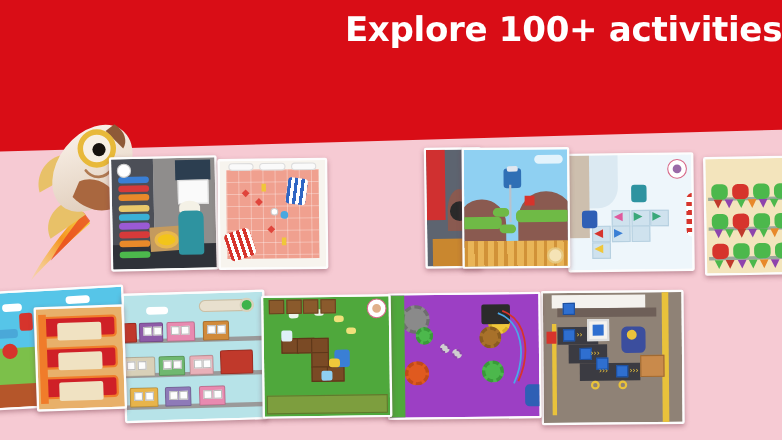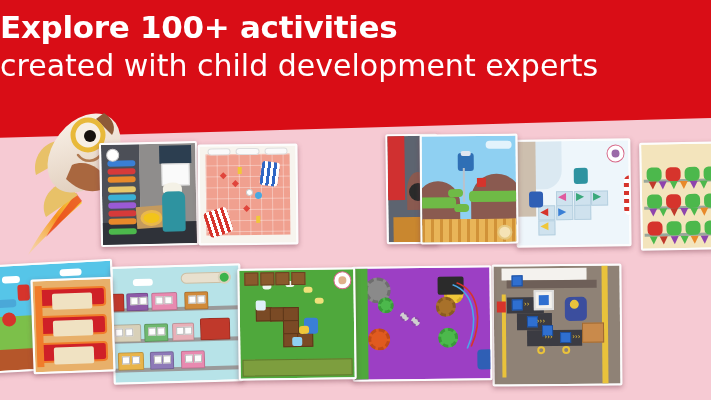--- a/index.html
+++ b/index.html
@@ -22,21 +22,21 @@
     background: #d90d16;
     transform: rotate(-1.6deg);
     transform-origin: left top;
     z-index: 5;
   }
   .banner-inner {
     position: absolute; left: 0; top: 0;
     width: 711px; height: 148px;
     z-index: 6;
     display: flex; flex-direction: column;
-    align-items: flex-start; justify-content: flex-start;
+    align-items: flex-end; justify-content: flex-start;
     padding-top: 10px;
     pointer-events: none;
   }
   .headline {
     color: #ffffff;
     font-weight: bold;
     font-size: 31px;
     letter-spacing: -0.3px;
     line-height: 1.15;
     text-align: center;
@@ -186,21 +186,20 @@
 </style>
 </head>
 <body>
 
 <div id="stage">
 
   <div class="banner-shadow"></div>
   <div class="banner"></div>
   <div class="banner-inner">
     <div class="headline">Explore 100+ activities</div>
-    <div class="subhead">created with child development experts</div>
   </div>
 
   <div class="rocket-wrap">
     <svg width="120" height="165" viewBox="0 0 120 165">
       <defs>
         <linearGradient id="flameG" x1="1" y1="0" x2="0" y2="1">
           <stop offset="0%" stop-color="#f6e04a"></stop>
           <stop offset="45%" stop-color="#f59321"></stop>
           <stop offset="100%" stop-color="#f6e04a" stop-opacity="0.2"></stop>
         </linearGradient>

